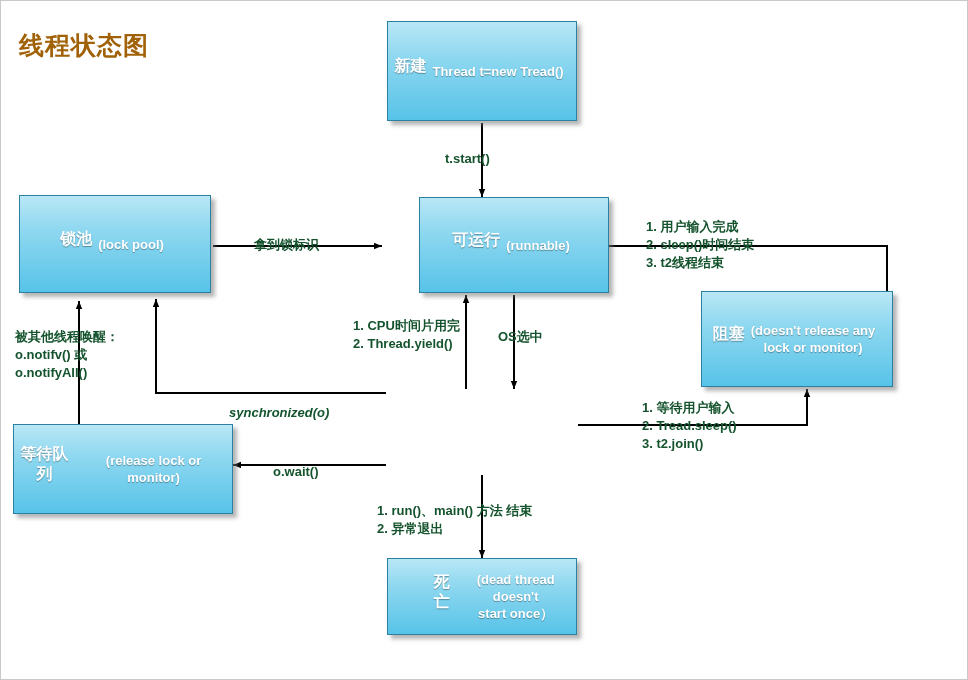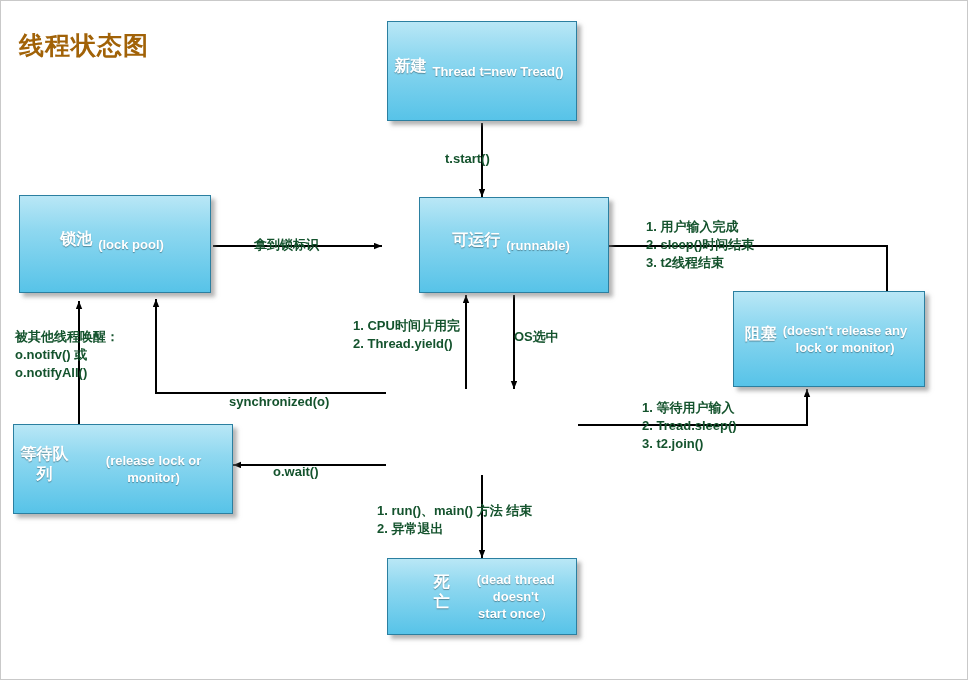--- a/index.html
+++ b/index.html
@@ -114,21 +114,21 @@
   <div class="node" style="left:386px; top:196px; width:190px; height:96px;margin-left:32px;">
     <div class="n-title">可运行</div>
     <div class="n-sub">(runnable)</div>
   </div>
 
   <div class="node" style="left:18px; top:194px; width:192px; height:98px;">
     <div class="n-title">锁池</div>
     <div class="n-sub">(lock pool)</div>
   </div>
 
-  <div class="node" style="left:732px; top:290px; width:192px; height:96px;align-items:center;">
+  <div class="node" style="left:700px; top:290px; width:192px; height:96px;align-items:center;">
     <div class="n-title">阻塞</div>
     <div class="n-sub" style="white-space:pre-line;">(doesn't release any
 lock or monitor)</div>
   </div>
 
 
   <div class="node" style="left:12px; top:423px; width:220px; height:90px;">
     <div class="n-title">等待队列</div>
     <div class="n-sub">(release lock or monitor)</div>
   </div>
@@ -143,23 +143,23 @@
 
   <div class="lbl" style="left:234px; top:235px;margin-left:19px;">拿到锁标识</div>
 
   <div class="lbl" style="left:14px; top:327px;">被其他线程唤醒：
 o.notifv() 或
 o.notifyAll()</div>
 
   <div class="lbl" style="left:352px; top:316px;">1. CPU时间片用完
 2. Thread.yield()</div>
 
-  <div class="lbl" style="left:513px; top:327px;">OS选中</div>
+  <div class="lbl" style="left:497px; top:327px;">OS选中</div>
 
-  <div class="lbl" style="left:228px; top:392px;">synchronized(o)</div>
+  <div class="lbl" style="left:228px; top:403px;font-style:italic;">synchronized(o)</div>
 
   <div class="lbl" style="left:272px; top:462px;">o.wait()</div>
 
   <div class="lbl" style="left:641px; top:398px;">1. 等待用户输入
 2. Tread.sleep()
 3. t2.join()</div>
 
   <div class="lbl" style="left:645px; top:217px;">1. 用户输入完成
 2. sleep()时间结束
 3. t2线程结束</div>

